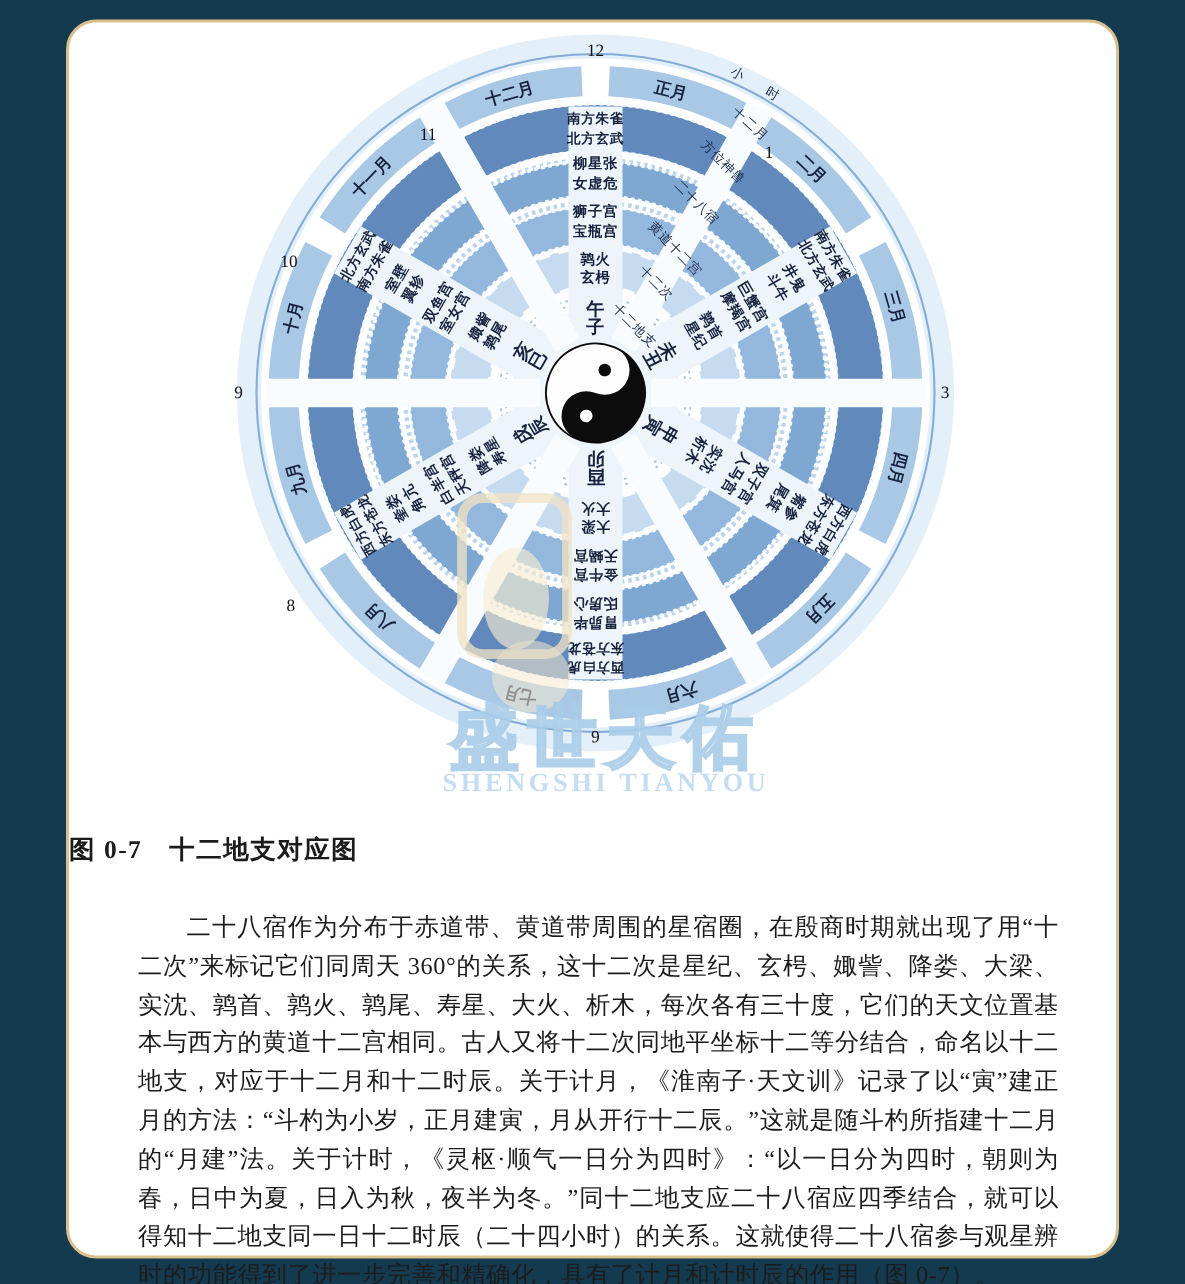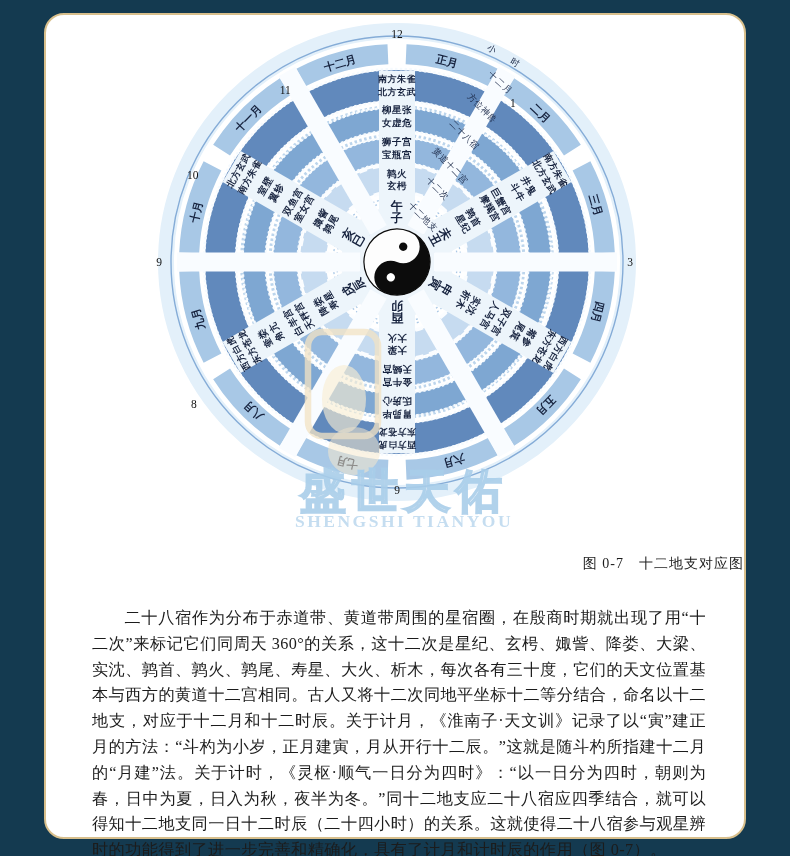--- a/index.html
+++ b/index.html
@@ -9,22 +9,22 @@
     font-family:"Liberation Serif","DejaVu Serif",serif;
   }
   .page-card{
     position:absolute;left:44px;top:13px;width:698px;height:822px;
     background:#ffffff;border:2px solid #d8bf8c;border-radius:20px;
   }
   .diagram-wrap{position:absolute;left:0;top:0;width:702px;height:538px;}
   svg text{font-family:"Liberation Serif","DejaVu Serif",serif;}
   .dt{fill:#16223e;}
   .caption{
-    position:absolute;top:540px;left:0;width:100%;text-align:right;
-    font-size:14px;font-weight:normal;color:#1b1b1b;letter-spacing:1px;
+    position:absolute;top:540px;left:0;width:100%;text-align:left;
+    font-size:17px;font-weight:bold;color:#1b1b1b;letter-spacing:1px;
   }
   .bodytext{
     position:absolute;left:46px;top:591px;width:614px;
     font-size:16.2px;line-height:25.8px;color:#1c1c1c;
     text-align:justify;text-indent:2em;letter-spacing:0.4px;
     margin:0;
   }
 </style>
 </head>
 <body>

